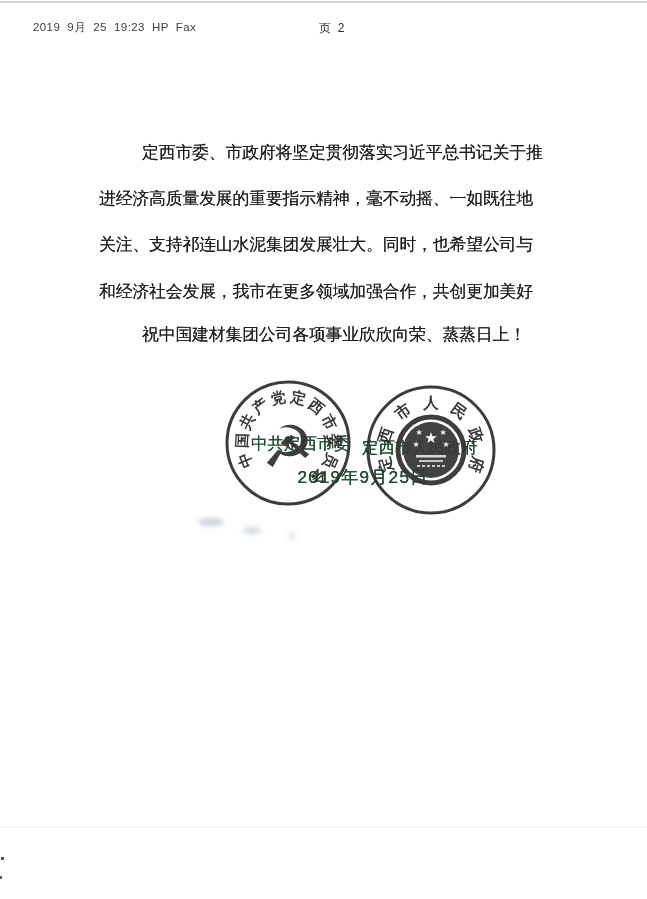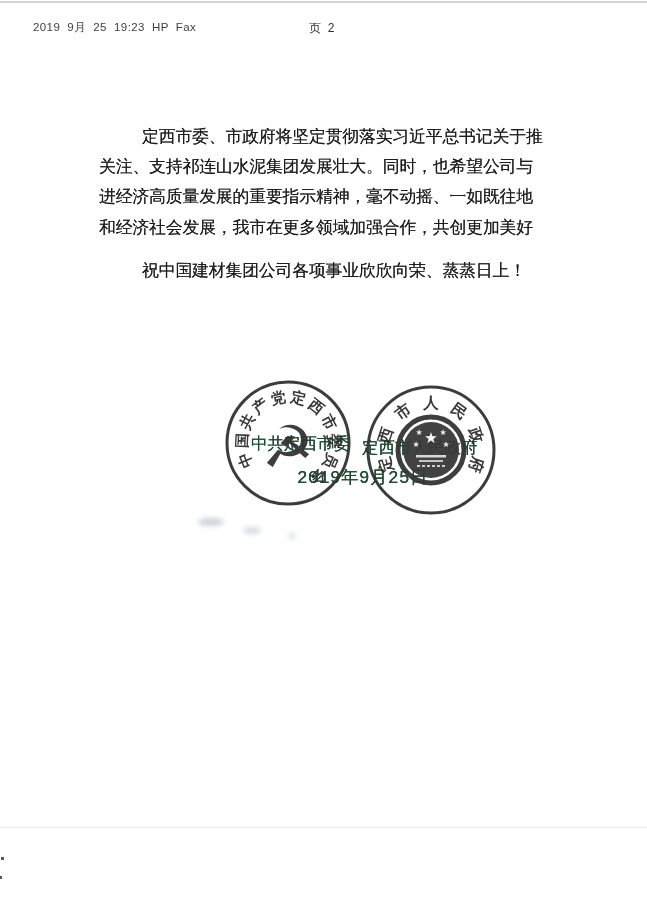--- a/index.html
+++ b/index.html
@@ -12,35 +12,36 @@
   }
 
   
   .fax-header {
     position:absolute; top:20px; left:33px;
     font-family:"Liberation Sans", sans-serif;
     font-size:11.5px; color:#3f3f3f;
     white-space:pre; letter-spacing:.4px;text-align:center;
   }
   .page-num {
-    position:absolute; top:20px; left:309px;
+    position:absolute; top:20px; left:319px;
     font-family:"Liberation Sans", sans-serif;
     font-size:12px; color:#2f2f2f; white-space:pre;
   }
 
   
   .letter {
     position:absolute; left:99px; top:122px; width:452px;
     font-size:16.9px; color:#1d1d1d;
   }
   .line {
     height:30.2px; line-height:30.2px;
     letter-spacing:-.2px;
     text-shadow:0 0 .5px rgba(25,25,25,.8);
     white-space:nowrap;
+    margin-top:16px;
   }
   .indent { text-indent:43px; }
   .para2 { margin-top:13px; }
 
   
   .sig {
     position:absolute; z-index:2;
     font-size:16.5px; color:#14532d;
     text-shadow:0 0 .6px rgba(20,20,20,.9);
     white-space:nowrap;
@@ -77,22 +78,22 @@
 <div class="smudge s2"></div>
 <div class="smudge s3"></div>
 <div class="speck p1"></div>
 <div class="speck p2"></div>
 
 <div class="fax-header">2019  9月  25  19:23  HP  Fax</div>
 <div class="page-num">页  2</div>
 
 <div class="letter">
   <div class="line indent">定西市委、市政府将坚定贯彻落实习近平总书记关于推</div>
+  <div class="line">进经济高质量发展的重要指示精神，毫不动摇、一如既往地</div>
   <div class="line">关注、支持祁连山水泥集团发展壮大。同时，也希望公司与</div>
-  <div class="line">进经济高质量发展的重要指示精神，毫不动摇、一如既往地</div>
   <div class="line">和经济社会发展，我市在更多领域加强合作，共创更加美好</div>
   <div class="line indent para2">祝中国建材集团公司各项事业欣欣向荣、蒸蒸日上！</div>
 </div>
 
 <div class="sig" id="sig-left">中共定西市委</div>
 <div class="sig" id="sig-right">定西市人民政府</div>
 <div class="sig" id="sig-date">2019年9月25日</div>
 
 <svg class="seals" width="300" height="160" viewBox="0 0 300 160">
 

